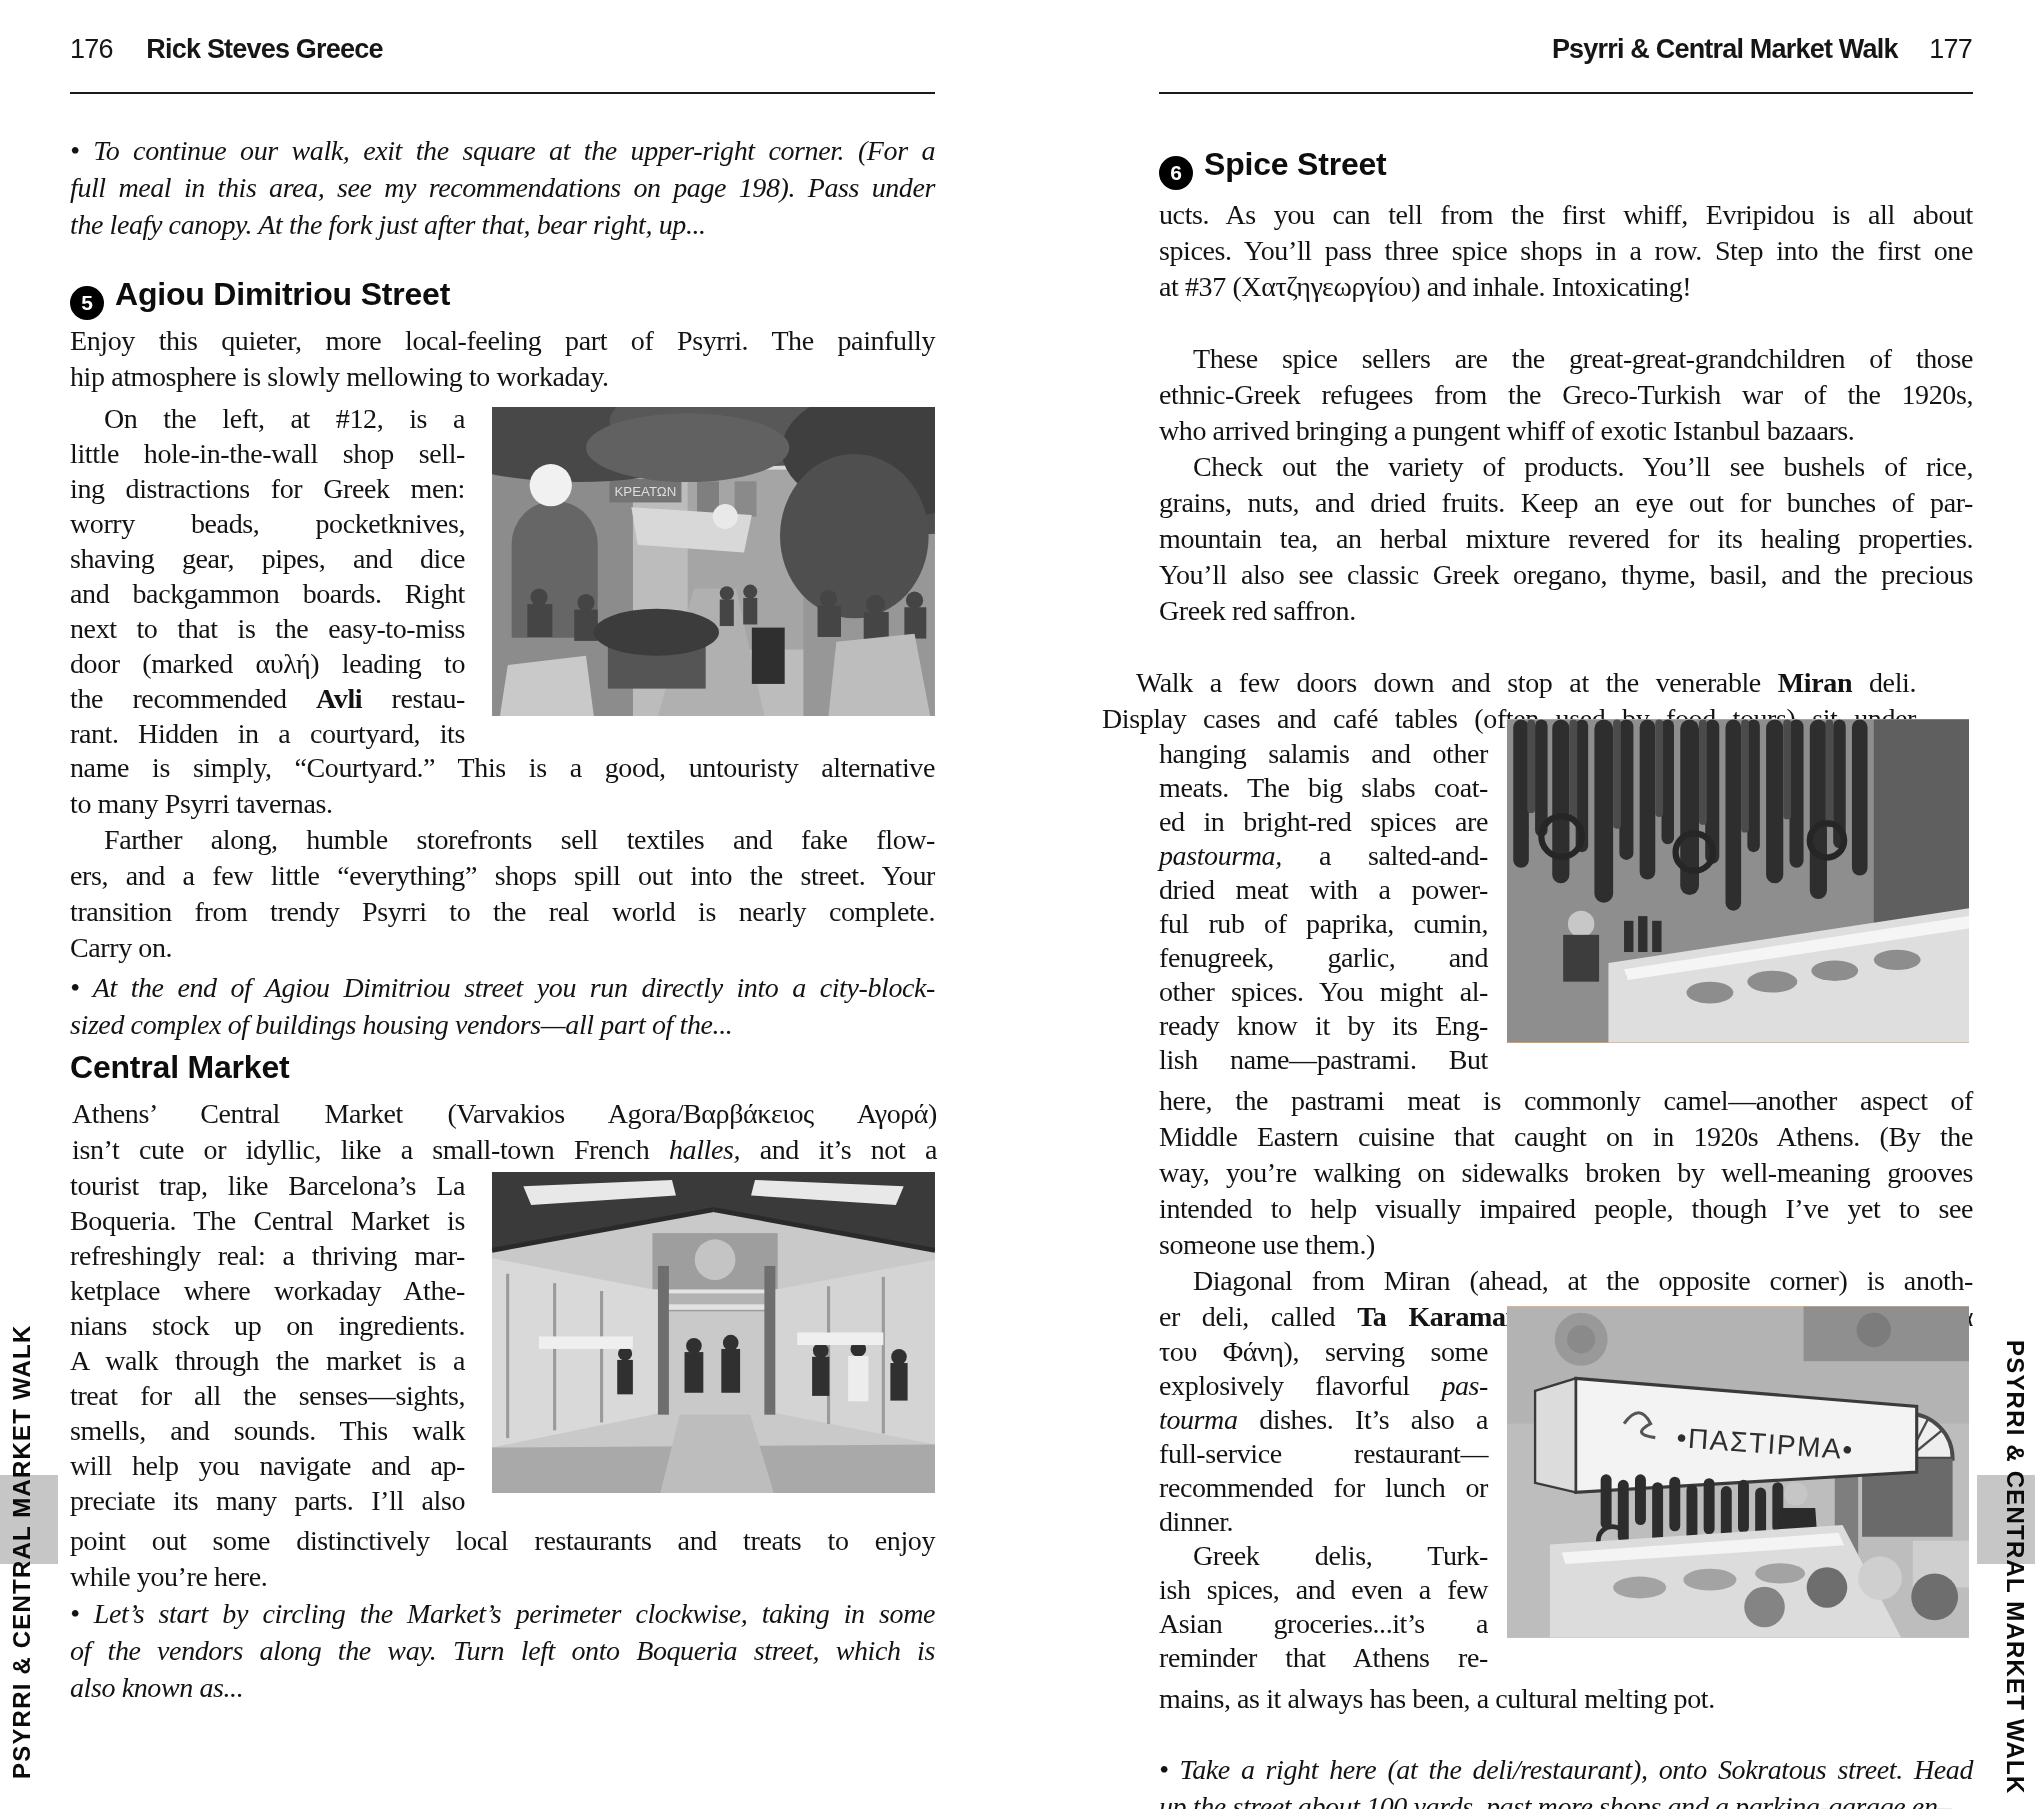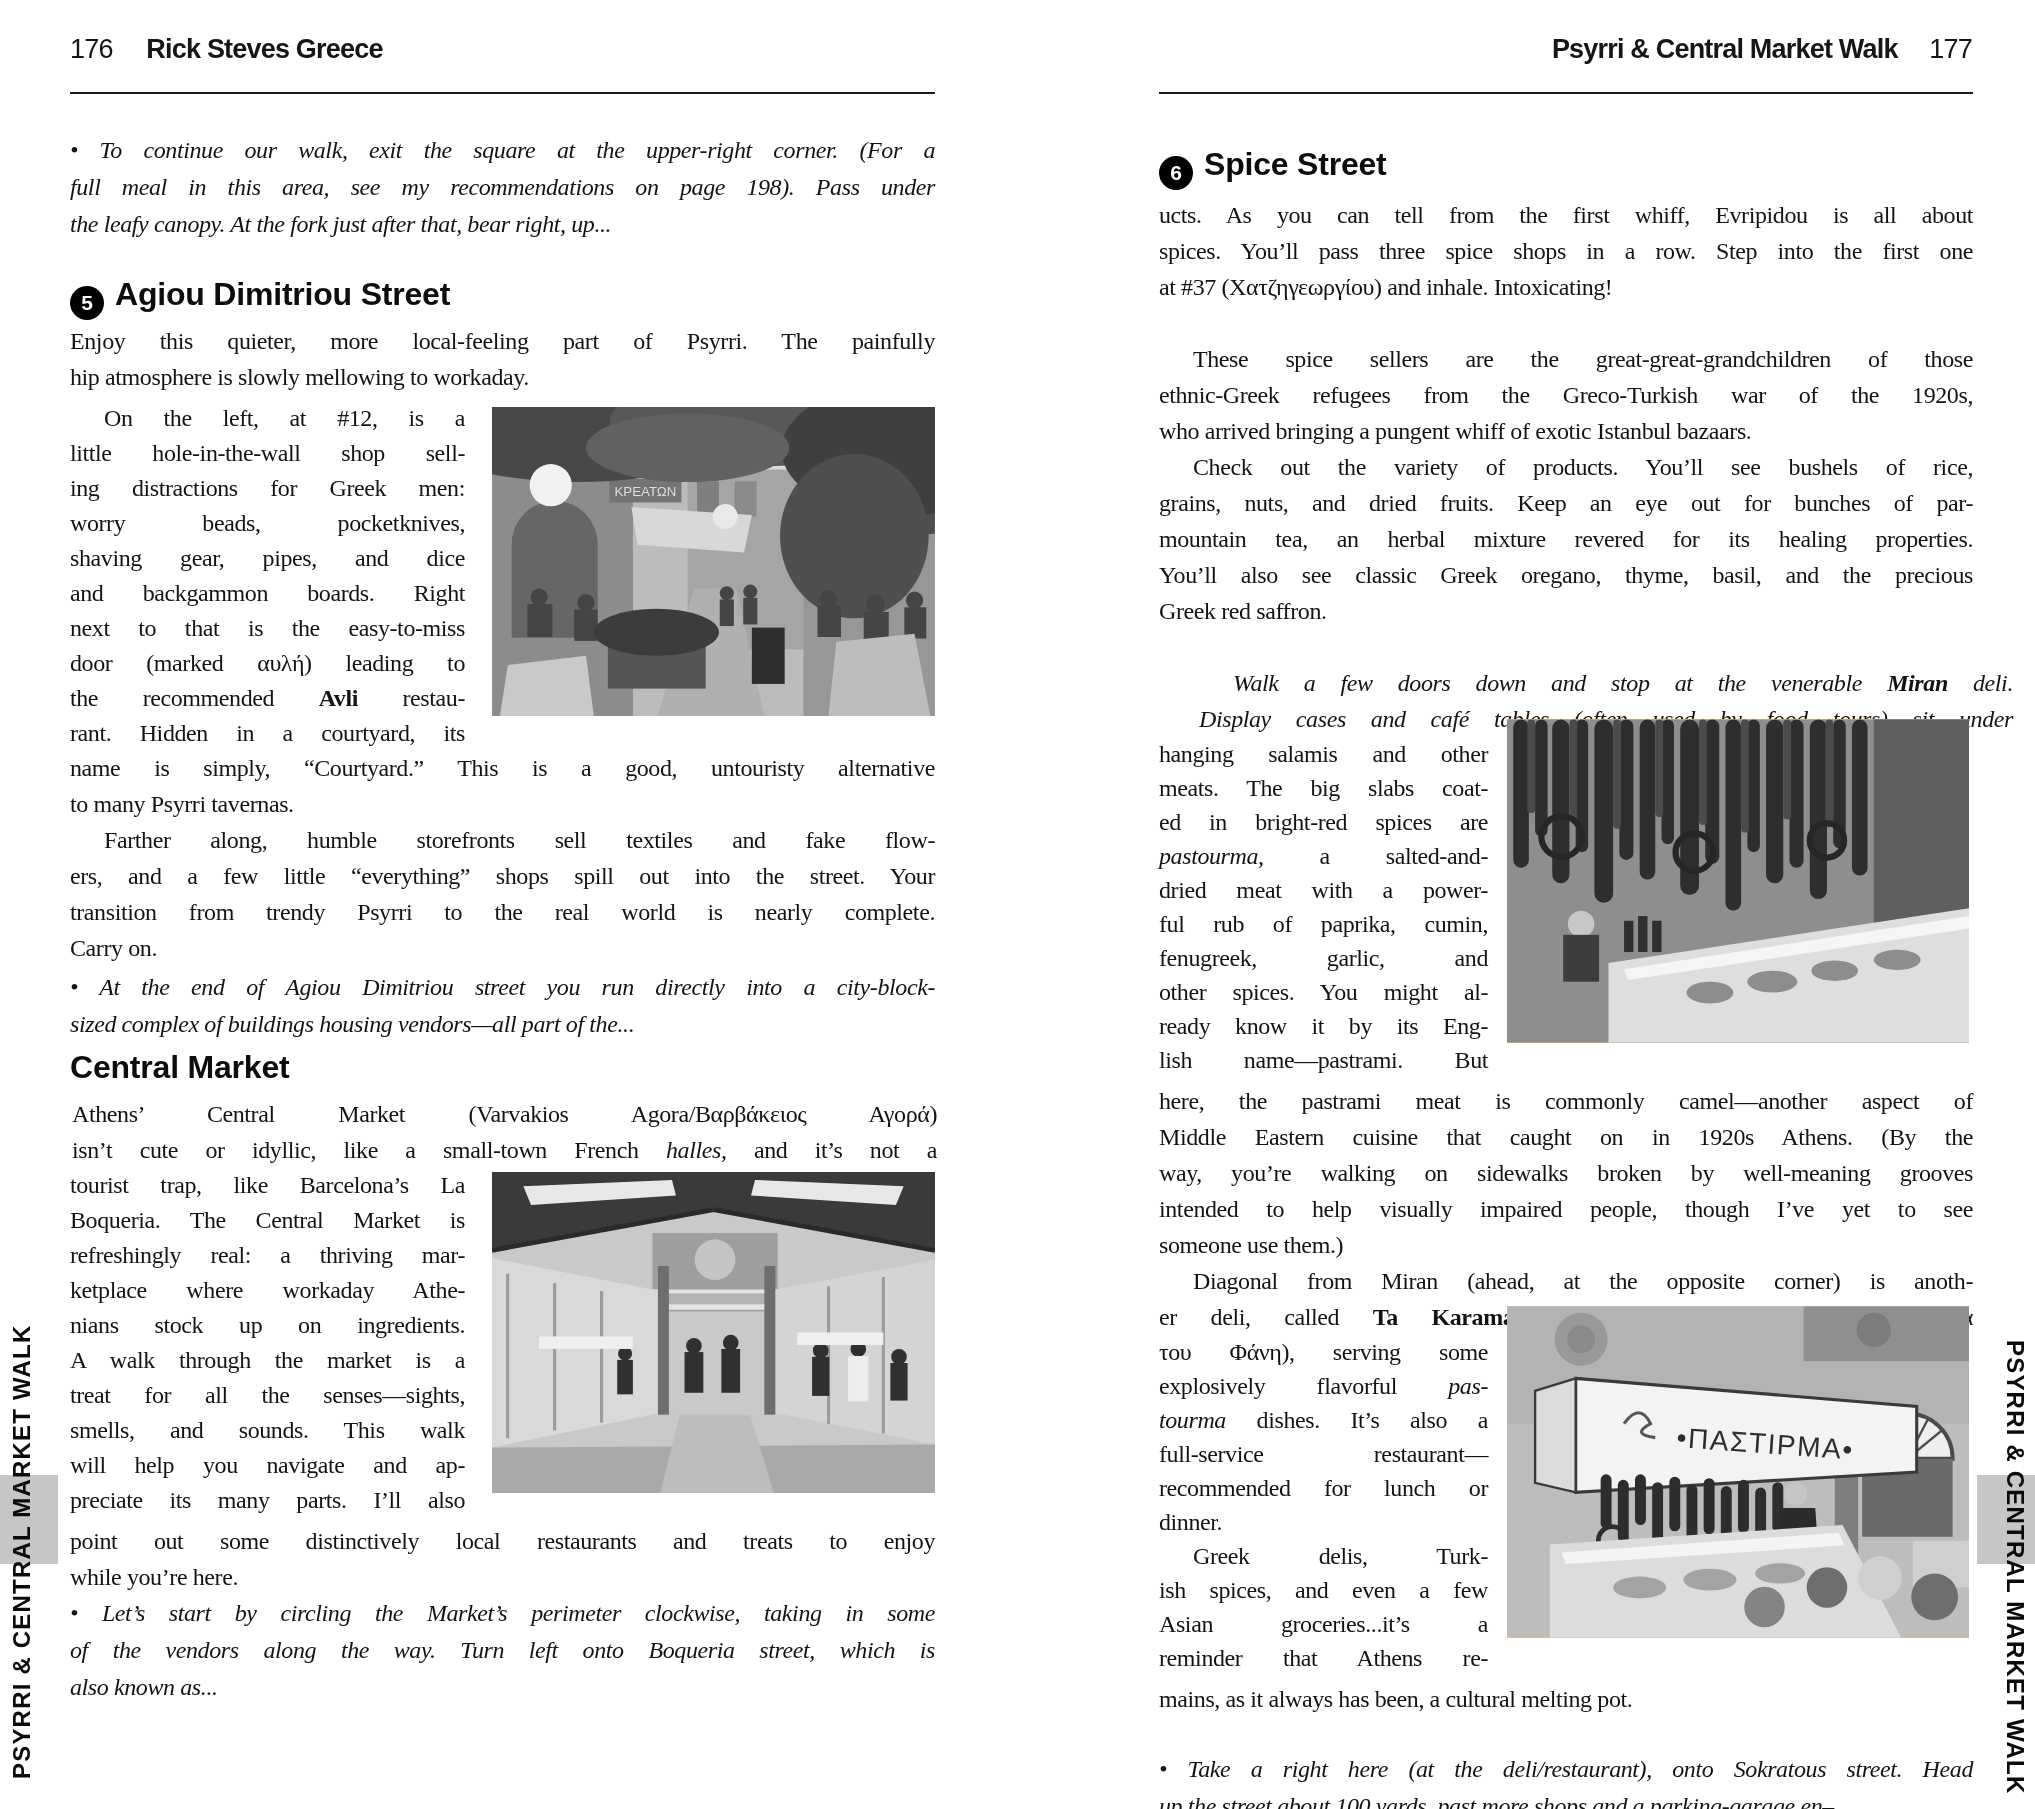--- a/index.html
+++ b/index.html
@@ -11,21 +11,21 @@
        font-size:27px;letter-spacing:-0.8px;color:#161616;white-space:nowrap;}
   .hdr .pagenum{font-weight:400;margin-top:45px;}
   .rule{position:absolute;height:2.3px;background:#1a1a1a;}
   
   .h1{position:absolute;font-family:"Liberation Sans",sans-serif;font-weight:700;
       font-size:32px;letter-spacing:-0.2px;color:#0d0d0d;white-space:nowrap;}
   .badge{display:inline-block;width:34px;height:34px;border-radius:50%;background:#000;
          color:#fff;text-align:center;line-height:34px;font-size:21px;font-weight:700;
          margin-right:11px;vertical-align:-4.7px;letter-spacing:0;}
   
-  .body31{font-size:24px;letter-spacing:-0.4px;}
+  .body31{font-size:28px;letter-spacing:-0.4px;}
   .ln{text-align:justify;text-align-last:justify;-moz-text-align-last:justify;
       height:36px;line-height:36px;overflow:visible;}
   .lh47 .ln{height:37px;line-height:37px;}
   .lh45 .ln{height:35px;line-height:35px;}
   .lh44 .ln{height:34px;line-height:34px;}
   .ln.last{text-align-last:left;-moz-text-align-last:left;}
   .ln.ind{text-indent:34px;}
   .s-b{font-weight:bold;}
   .s-i{font-style:italic;}
   .dir{font-style:italic;}
@@ -244,21 +244,21 @@
     </div>
 
   <div class="abs body31" style="left:1159px;top:449px;width:814px;">
       <div class="ln ind">Check out the variety of products. You’ll see bushels of rice,</div>
       <div class="ln">grains, nuts, and dried fruits. Keep an eye out for bunches of par-</div>
       <div class="ln">mountain tea, an herbal mixture revered for its healing properties.</div>
       <div class="ln">You’ll also see classic Greek oregano, thyme, basil, and the precious</div>
       <div class="ln last">Greek red saffron.</div>
     </div>
 
-  <div class="abs body31" style="left:1199px;top:665px;width:814px;font-style:italic;">
+  <div class="abs body31" style="left:1102px;top:665px;width:814px;">
       <div class="ln ind">Walk a few doors down and stop at the venerable <span class="s-b">Miran</span> deli.</div>
       <div class="ln">Display cases and café tables (often used by food tours) sit under</div>
     </div>
 
   <div class="abs body31 lh44" style="left:1159px;top:737px;width:329px;">
       <div class="ln">hanging salamis and other</div>
       <div class="ln">meats. The big slabs coat-</div>
       <div class="ln">ed in bright-red spices are</div>
       <div class="ln"><span class="s-i">pastourma,</span> a salted-and-</div>
       <div class="ln">dried meat with a power-</div>

